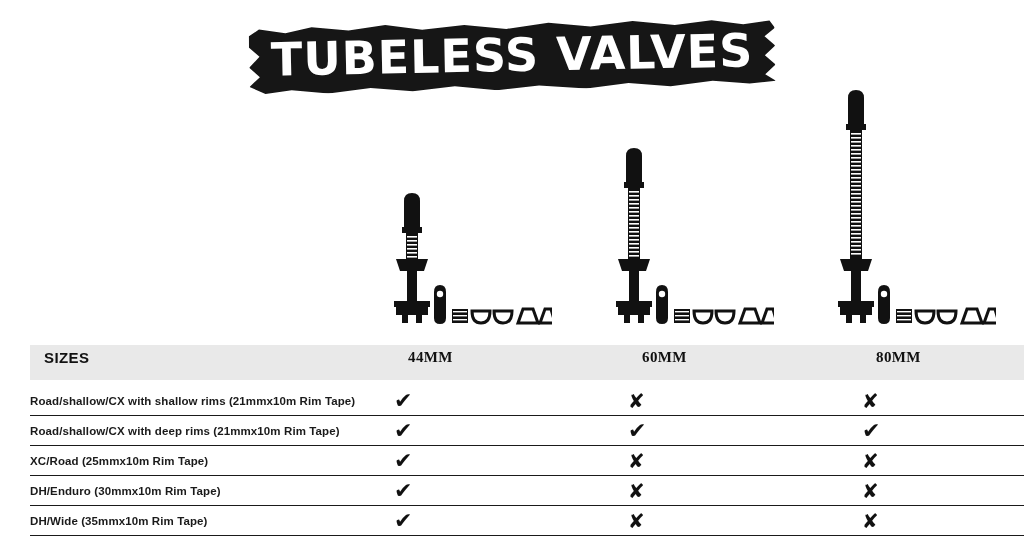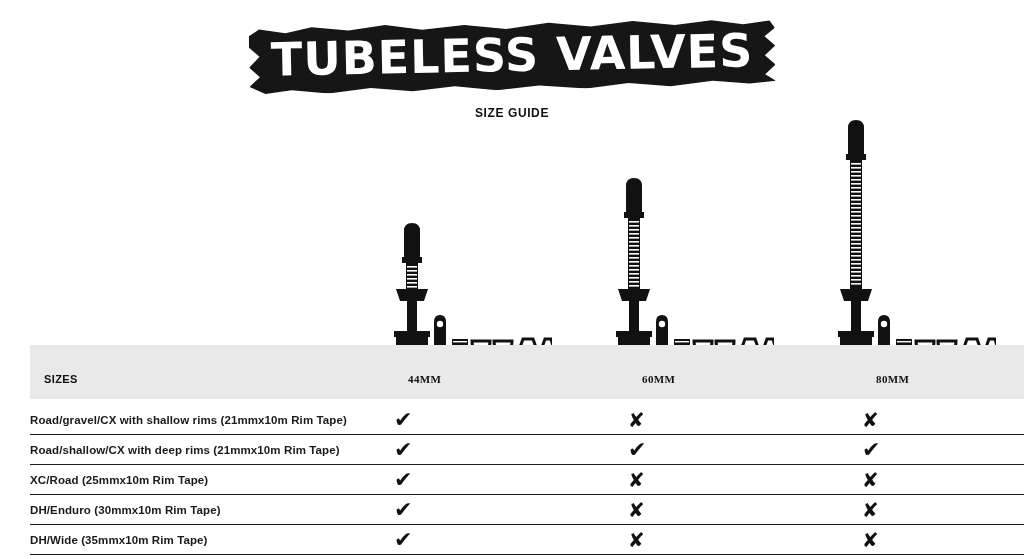--- a/index.html
+++ b/index.html
@@ -76,24 +76,24 @@
     top: 345px;
   }
   table.size-table {
     width: 100%;
     border-collapse: collapse;
     table-layout: fixed;
   }
   table.size-table thead th {
     background: #e9e9e9;
     text-align: left;
-    font-size: 11px;
+    font-size: 15px;
     font-weight: bold;
     letter-spacing: 0.4px;
-    padding: 28px 0 14px 14px;
+    padding: 4px 0 14px 14px;
     color: #111;
     border: none;
   }
   table.size-table thead th.col-label { width: 350px; }
   table.size-table thead th.col-size  { width: 220px; font-family: Liberation Serif, serif; }
 
   table.size-table tbody td {
     border-bottom: 1px solid #1a1a1a;
     font-size: 11.5px;
     font-weight: bold;
@@ -120,21 +120,20 @@
   .mark.check { font-size: 22px; }
   .mark.cross { font-size: 20px; }
 </style>
 </head>
 <body>
 
 <div class="header">
   <div class="logo-wrap">
     <div class="logo-text">TUBELESS VALVES</div>
   </div>
-  <div class="subtitle">SIZE GUIDE</div>
 </div>
 
 <div class="valves-area">
 
   <div class="valve-group" style="left:382px; bottom:0;">
     <svg width="170" height="145" viewBox="0 0 170 145">
       <g fill="#111111">
 
         <path d="M22 8 q0-8 8-8 q8 0 8 8 v26 h-16 z"></path>
         <rect x="20" y="34" width="20" height="6"></rect>
@@ -296,21 +295,21 @@
     <thead>
       <tr>
         <th class="col-label">SIZES</th>
         <th class="col-size">44MM</th>
         <th class="col-size">60MM</th>
         <th class="col-size">80MM</th>
       </tr>
     </thead>
     <tbody>
       <tr>
-        <td class="label-cell">Road/gravel/CX with shallow rims (21mmx10m Rim Tape)</td>
+        <td class="label-cell">Road/shallow/CX with shallow rims (21mmx10m Rim Tape)</td>
         <td class="mark-cell"><span class="mark check">✔</span></td>
         <td class="mark-cell"><span class="mark cross">✘</span></td>
         <td class="mark-cell"><span class="mark cross">✘</span></td>
       </tr>
       <tr>
         <td class="label-cell">Road/shallow/CX with deep rims (21mmx10m Rim Tape)</td>
         <td class="mark-cell"><span class="mark check">✔</span></td>
         <td class="mark-cell"><span class="mark check">✔</span></td>
         <td class="mark-cell"><span class="mark check">✔</span></td>
       </tr>

